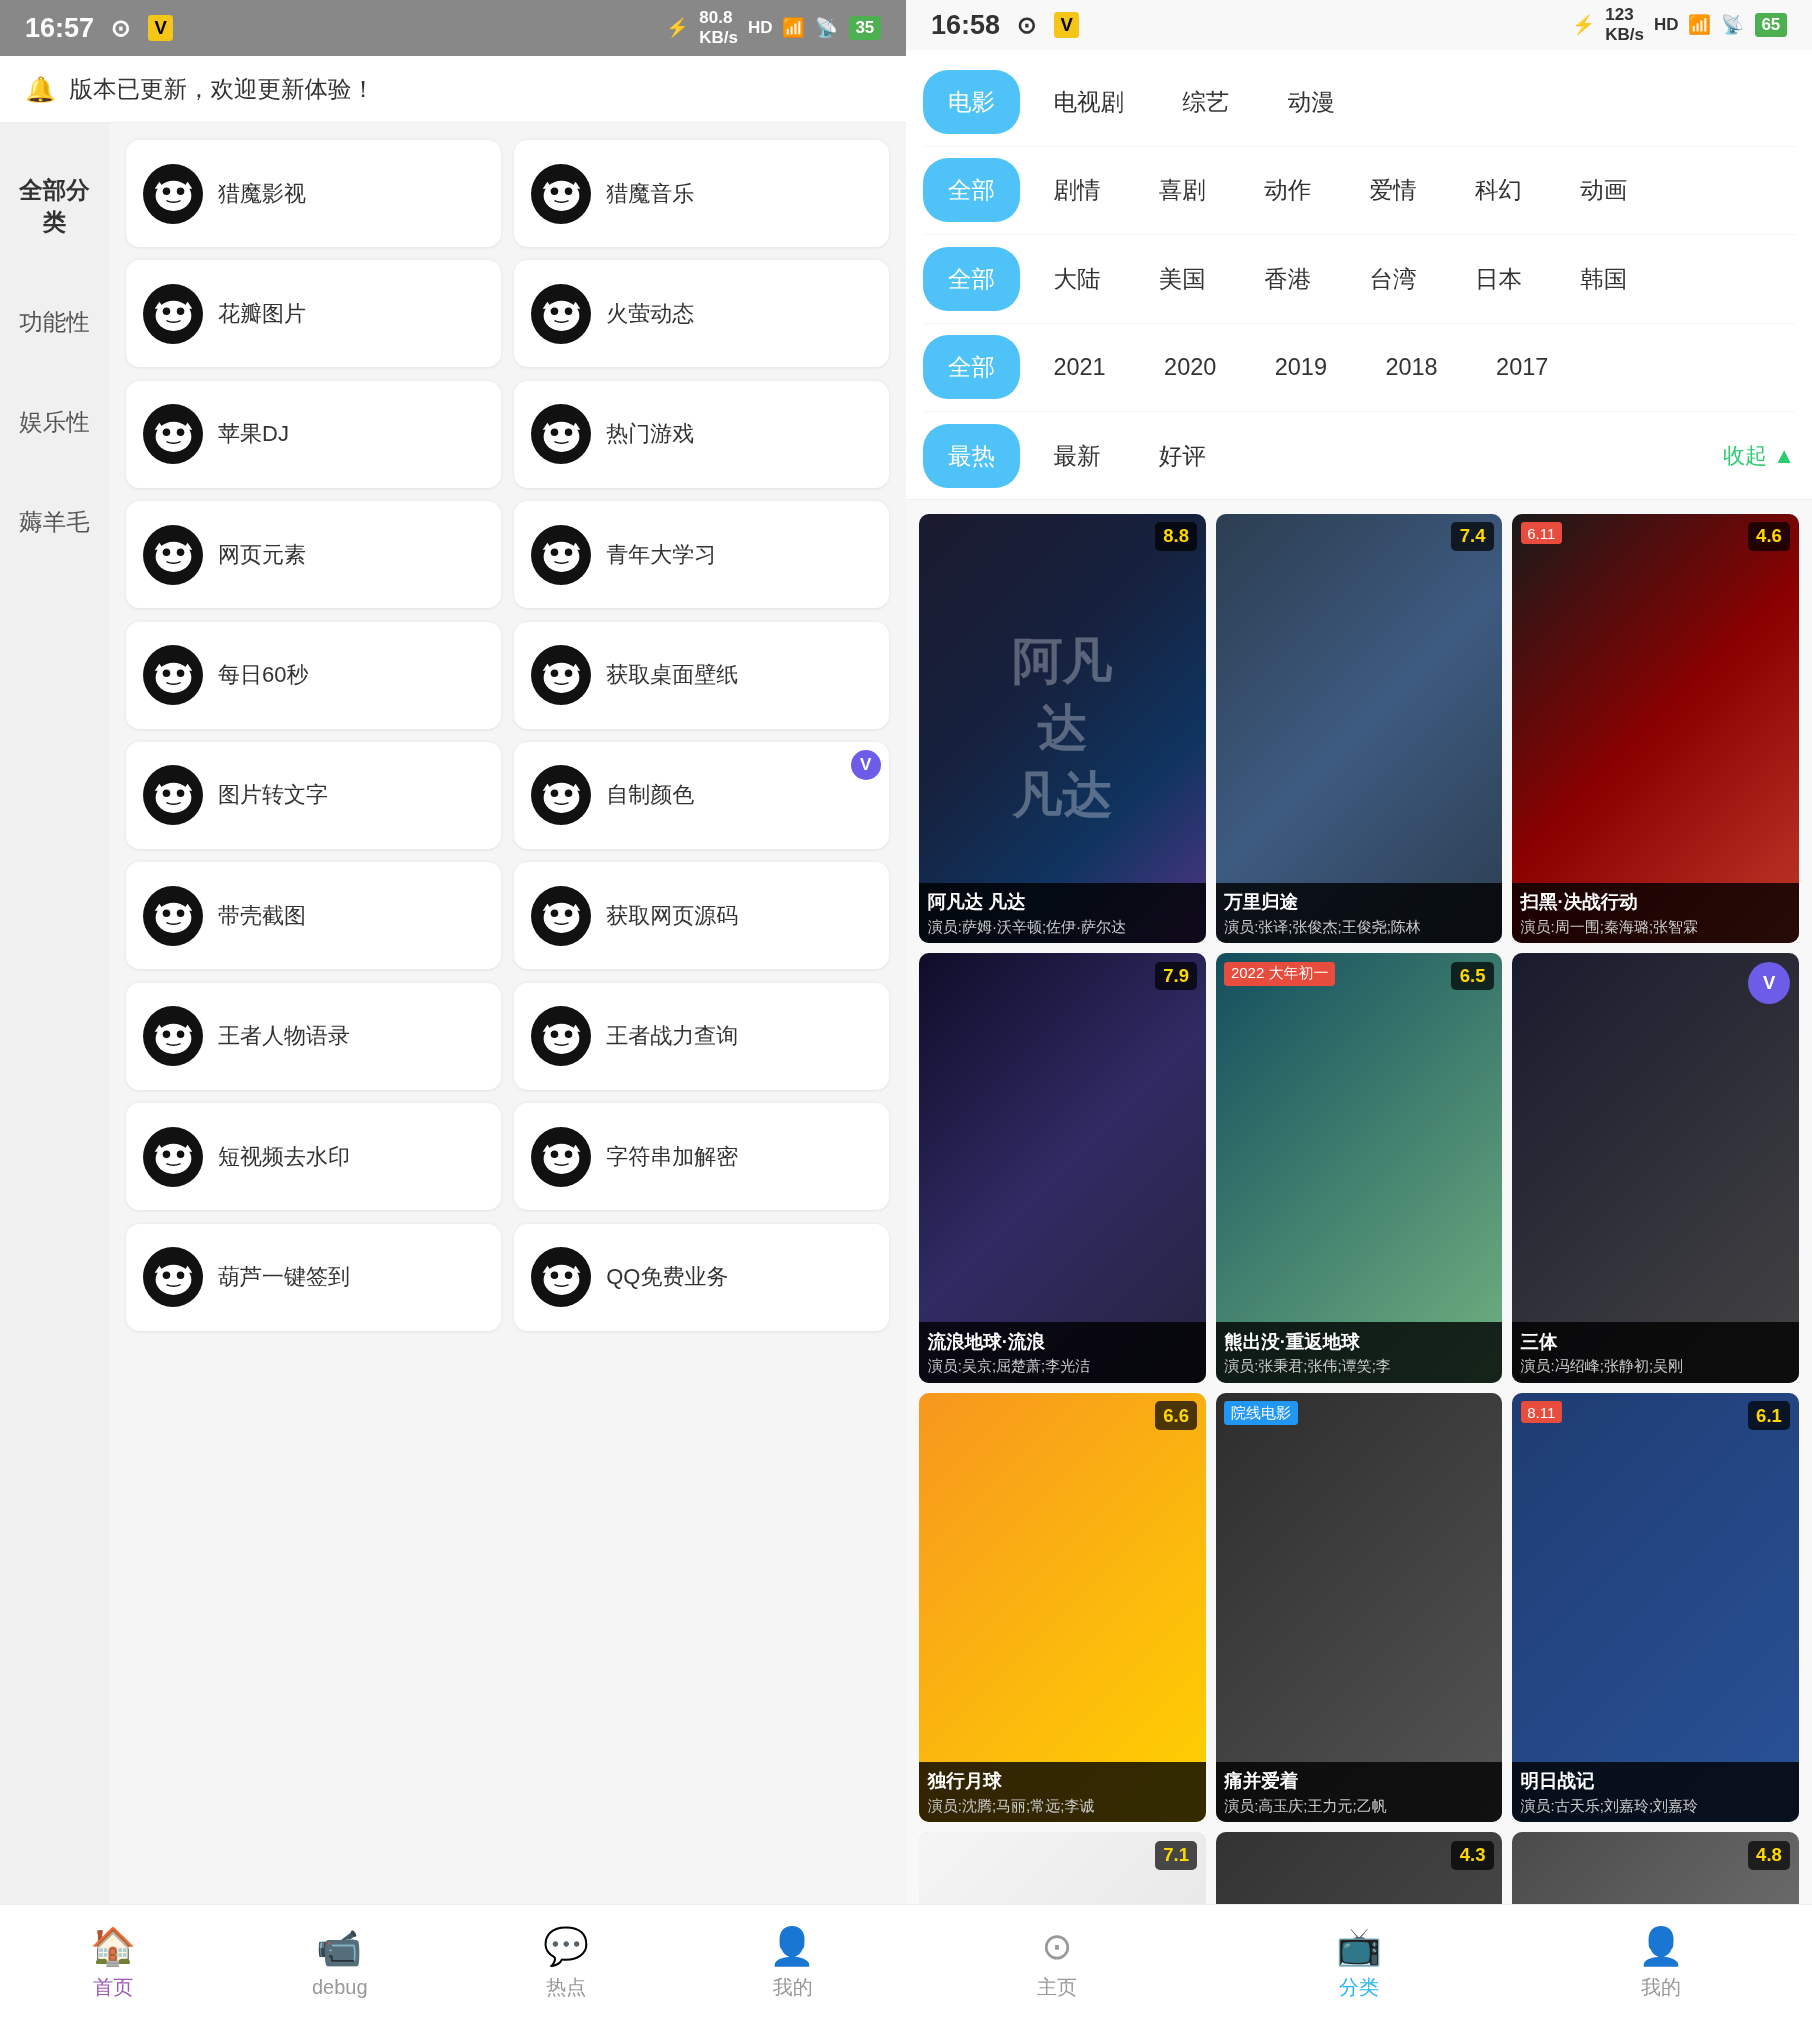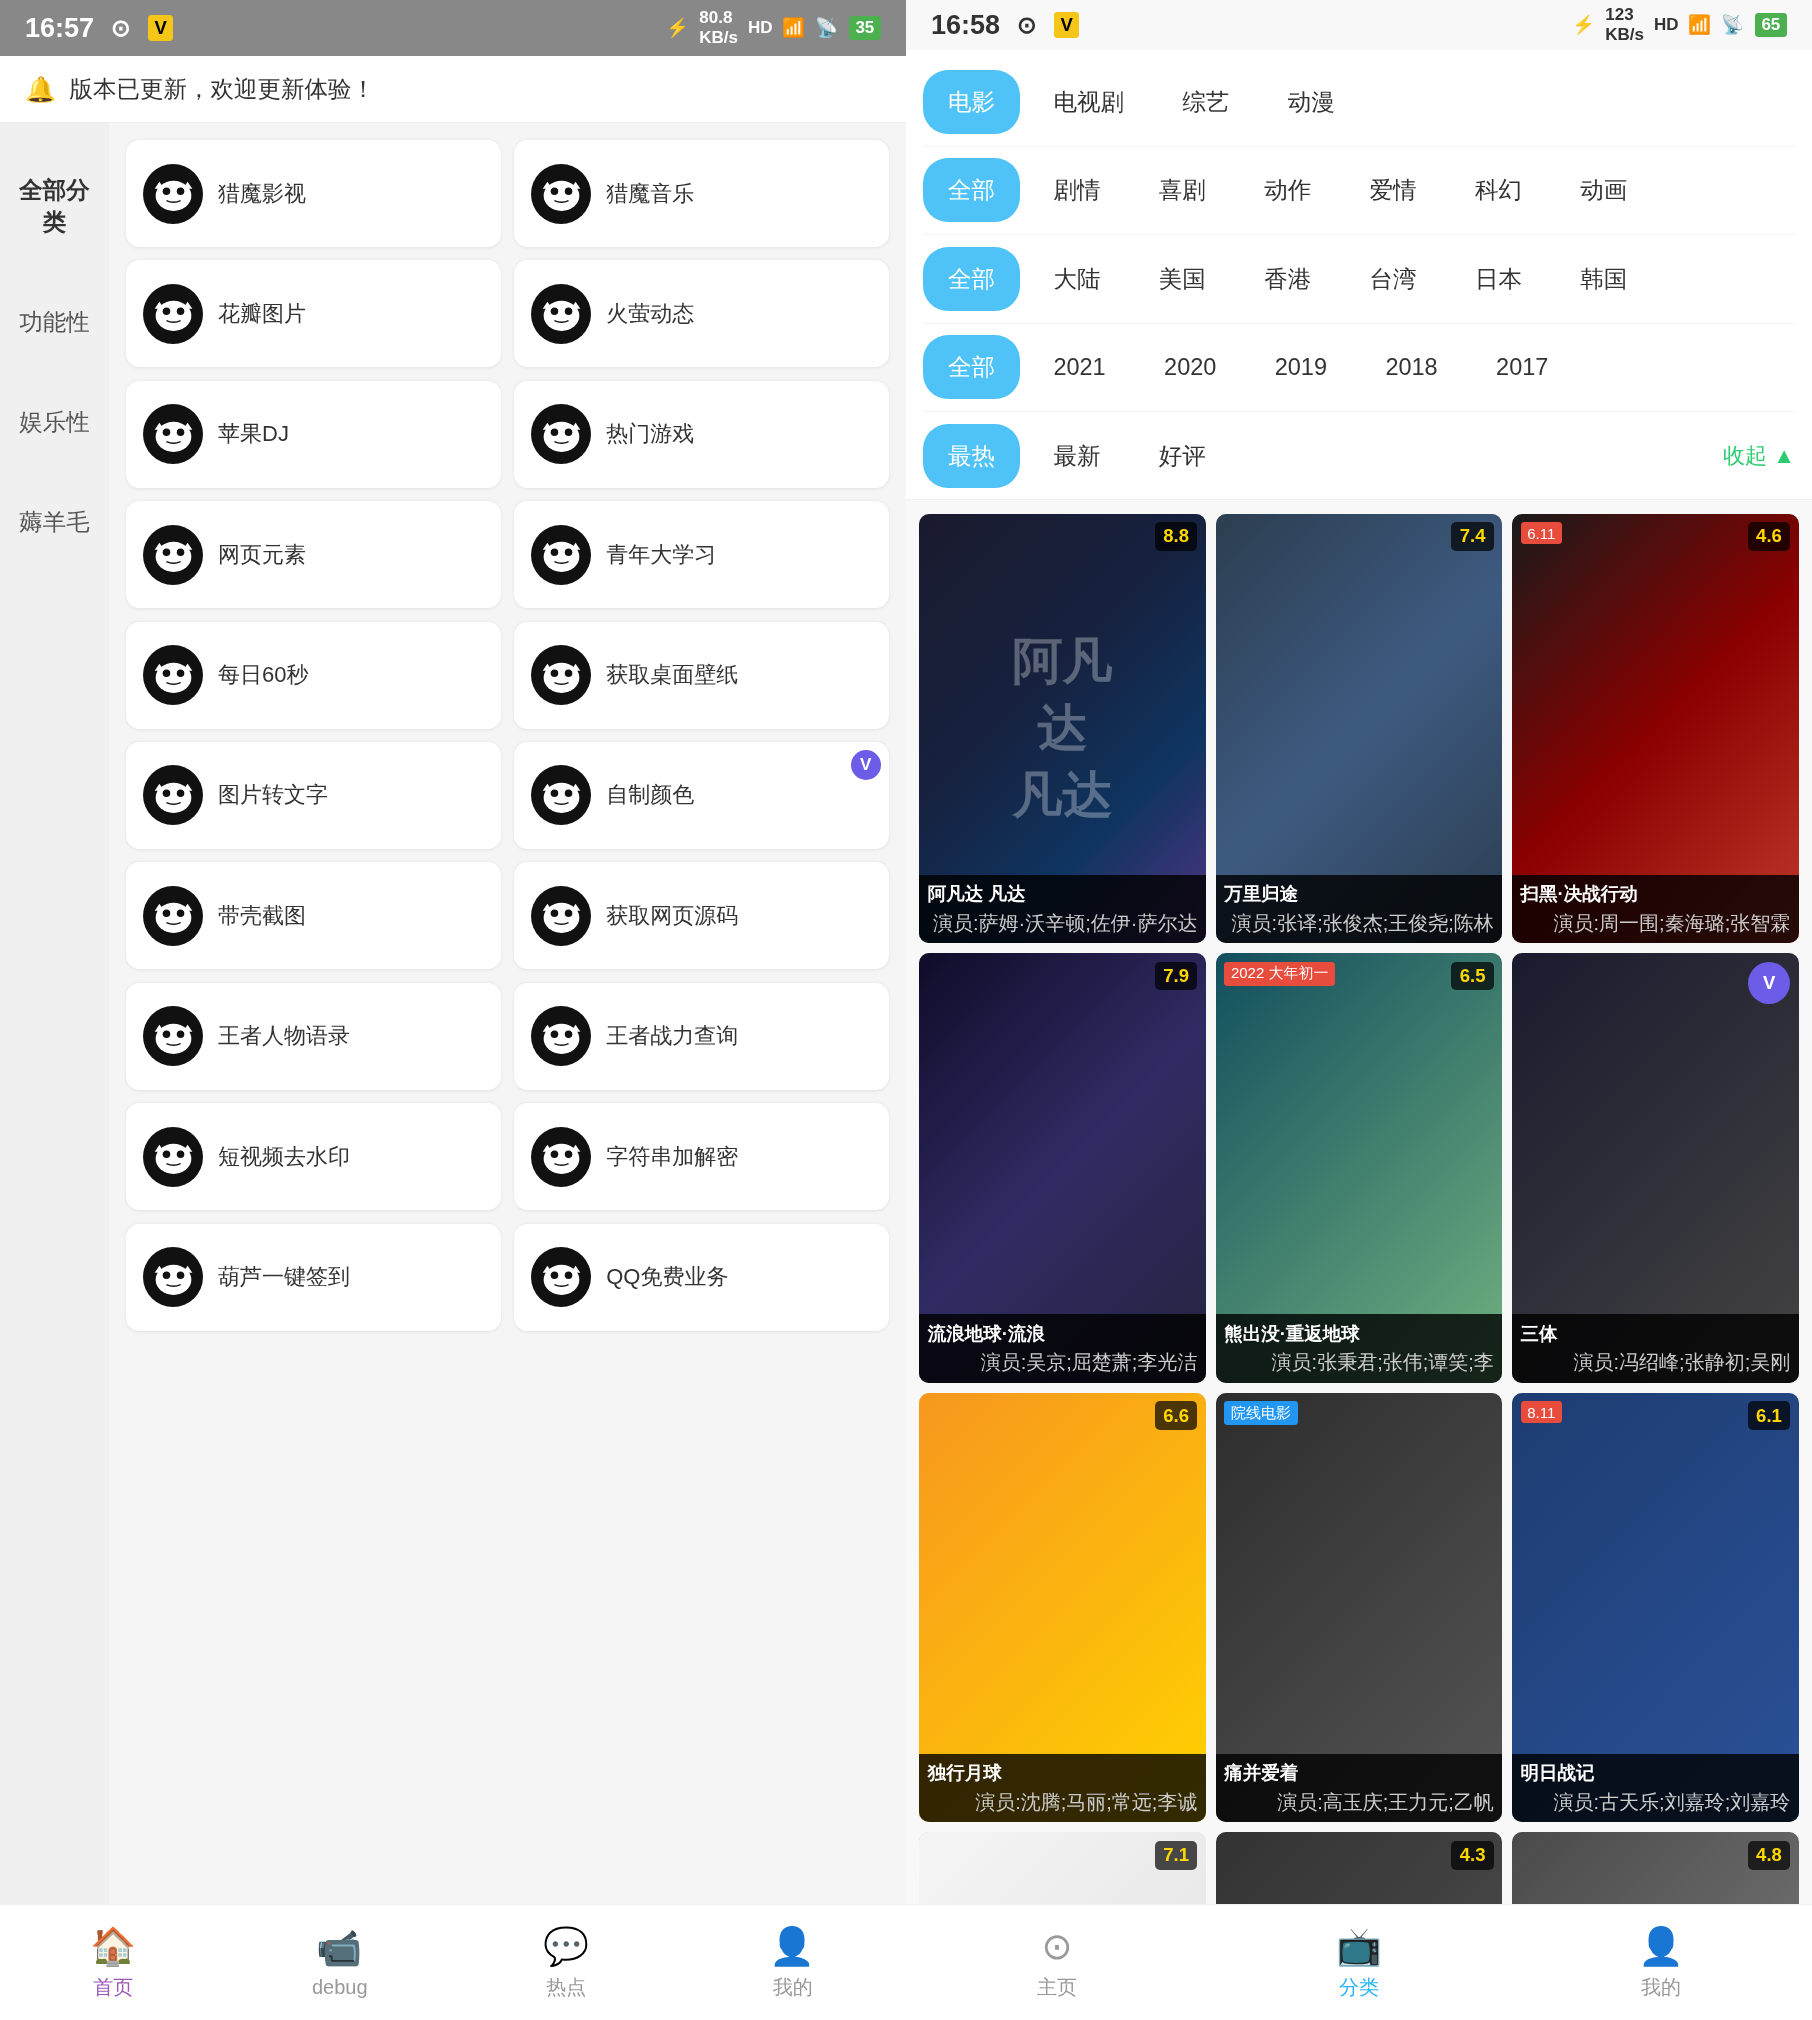--- a/index.html
+++ b/index.html
@@ -276,25 +276,24 @@
       right: 0;
     }
     .movie-title {
       color: #fff;
       font-size: 18.5px;
       font-weight: 600;
       margin-bottom: 3.4px;
     }
     .movie-cast {
       color: #ccc;
-      font-size: 20px;
+      font-size: 15px;
       white-space: nowrap;
       overflow: hidden;
       text-overflow: ellipsis;
-      text-align: right;
     }
     .poster-text-overlay {
       position: absolute;
       top: 50%;
       left: 50%;
       transform: translate(-50%, -50%);
       color: rgba(255,255,255,0.3);
       font-size: 50px;
       font-weight: 900;
       text-align: center;

